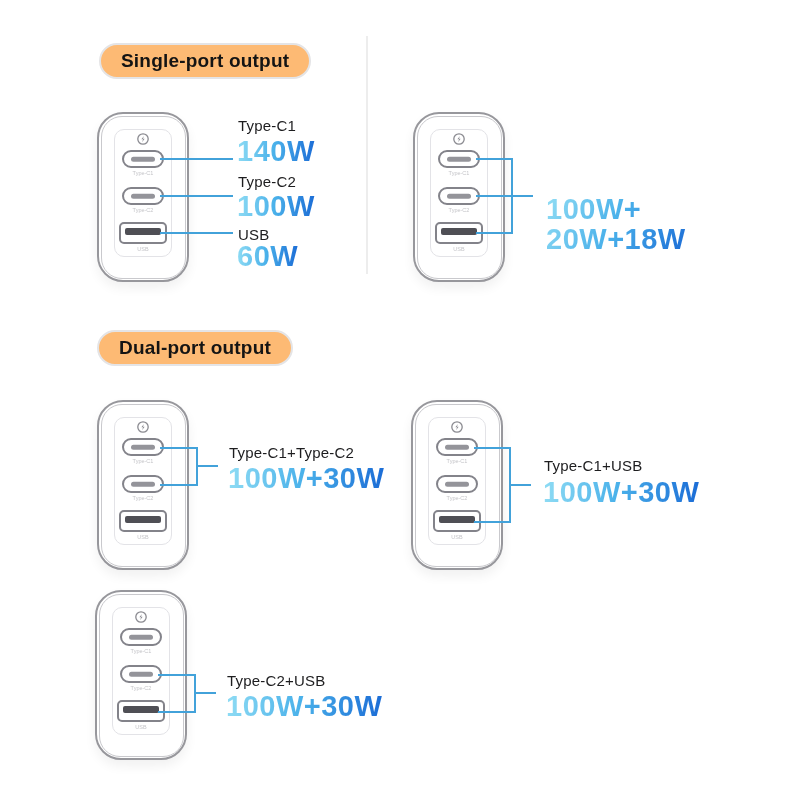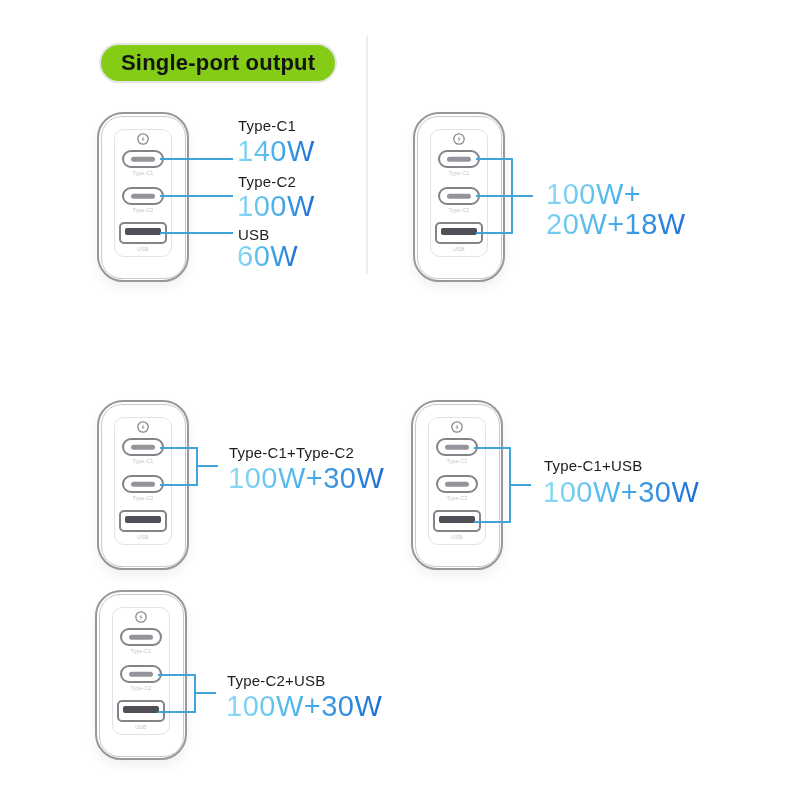--- a/index.html
+++ b/index.html
@@ -1,21 +1,21 @@
 <!DOCTYPE html>
 <html><head>
 <meta charset="utf-8">
 <style>
   * { margin:0; padding:0; box-sizing:border-box; }
   body { font-family:"Liberation Sans", sans-serif; background:#fff; }
   .canvas { position:relative; width:800px; height:800px; background:#ffffff; overflow:hidden; }
 
   
-  .pill { position:absolute; background:#84cc16; border:2px solid #e4e4e6; border-radius:21px;
-          padding:5px 20px; font-size:22px; font-weight:700; color:#141414; letter-spacing:.2px; }
+  .pill { position:absolute; background:#fdba74; border:2px solid #e4e4e6; border-radius:21px;
+          padding:5px 20px; font-size:19px; font-weight:700; color:#141414; letter-spacing:.2px; }
   .pill-single { left:99px;  top:43px; }
   .pill-triple { left:414px; top:43px; }
   .pill-dual   { left:97px;  top:330px; }
 
   .divider { position:absolute; left:366px; top:36px; width:2px; height:238px; background:#ededed; }
 
   
   .charger { position:absolute; width:92px; height:170px; }
   .charger .body { position:absolute; inset:0; border:2.5px solid #97979c; border-radius:26px;
                    background:#fff; box-shadow:0 6px 12px rgba(0,0,0,.06); }
@@ -61,27 +61,27 @@
   .d2-stub { left:509px; top:484px; width:22px; }
 
   .d3-l1 { left:158px; top:674px; width:36px; }
   .d3-l2 { left:158px; top:711px; width:36px; }
   .d3-v  { left:194px; top:674px; height:39px; }
   .d3-stub { left:194px; top:692px; width:22px; }
 
   
   .combo { position:absolute; font-size:15px; font-weight:500; color:#1d1d1f;
            line-height:18px; letter-spacing:.2px; white-space:nowrap; }
-  .watt { position:absolute; font-size:29px; font-weight:400; line-height:30px; letter-spacing:.5px;
+  .watt { position:absolute; font-size:29px; font-weight:700; line-height:30px; letter-spacing:.5px;
           white-space:nowrap; color:#2e8fe0;
           background:linear-gradient(92deg,#8fdcf4 0%,#4ab1ea 48%,#1b6cd6 100%);
           -webkit-background-clip:text; background-clip:text; -webkit-text-fill-color:transparent; }
   .watt-2line { white-space:pre-line;
           background:linear-gradient(118deg,#93def4 0%,#49b0ea 50%,#1b6cd6 100%);
-          -webkit-background-clip:text; background-clip:text; -webkit-text-fill-color:transparent; }
+          -webkit-background-clip:text; background-clip:text;margin-top:15px; -webkit-text-fill-color:transparent; }
 
   .s1-lab1 { left:238px; top:117px; } .s1-w1 { left:237px; top:136px; }
   .s1-lab2 { left:238px; top:173px; } .s1-w2 { left:237px; top:191px; }
   .s1-lab3 { left:238px; top:226px; } .s1-w3 { left:237px; top:241px; }
 
   .s2-lab { left:547px; top:160px; } .s2-w { left:546px; top:179px; }
 
   .d1-lab { left:229px; top:444px; } .d1-w { left:228px; top:463px; }
   .d2-lab { left:544px; top:457px; } .d2-w { left:543px; top:477px; }
   .d3-lab { left:227px; top:672px; } .d3-w { left:226px; top:691px; }
@@ -91,20 +91,21 @@
   .ch-dual1  { left:97px;  top:400px; }
   .ch-dual2  { left:411px; top:400px; }
   .ch-dual3  { left:95px;  top:590px; }
 </style>
 </head>
 <body>
 
 <div class="canvas">
 
   <div class="pill pill-single">Single-port output</div>
+  <div class="pill pill-dual">Dual-port output</div>
 
   <div class="divider"></div>
 
   <div class="charger ch-single">
     <div class="body"></div>
     <div class="body-inner"></div>
     <div class="face"></div>
     <svg class="logo" viewBox="0 0 14 14">
         <circle cx="7" cy="7" r="5.2" fill="none" stroke="#8a8a90" stroke-width="1.3"></circle>
         <path d="M7.9 3.9 5.4 7.3h1.7l-1 2.9 2.5-3.5H6.9z" fill="#8a8a90"></path>

